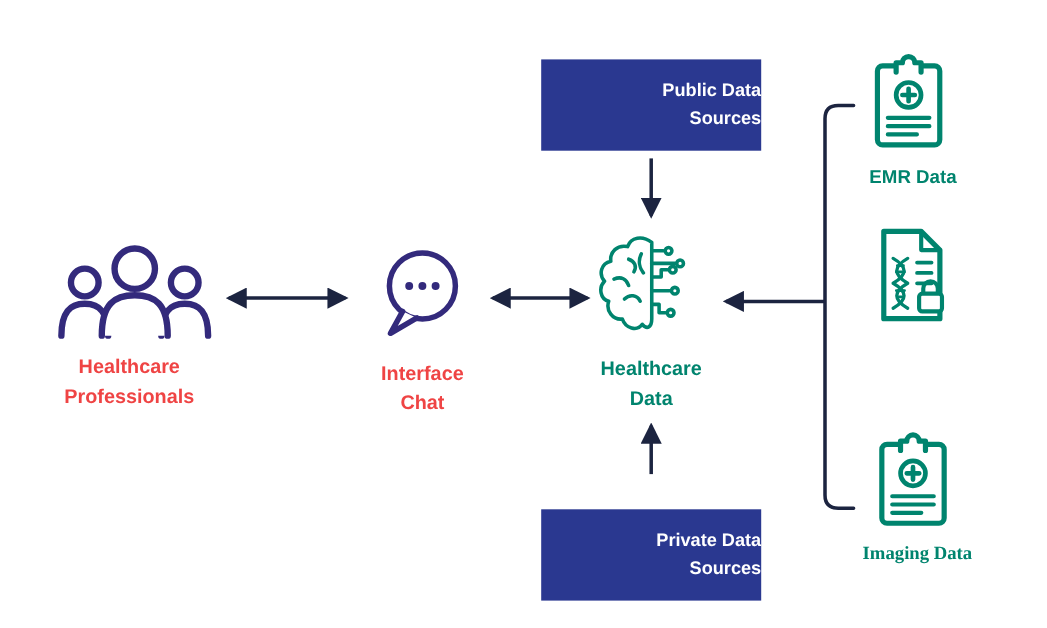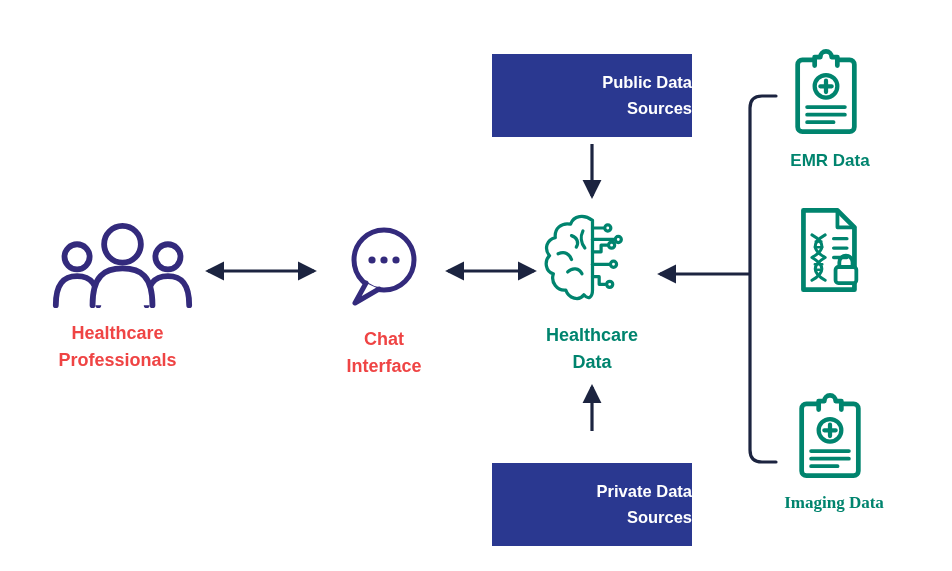--- a/index.html
+++ b/index.html
@@ -79,22 +79,22 @@
   <div class="abs" style="left:342px;top:222px;width:84px;height:84px;">
     <svg width="84" height="84" viewBox="0 0 84 84">
       <circle cx="42" cy="38" r="30" fill="#ffffff" stroke="#332a7c" stroke-width="5"></circle>
       <path d="M24,61 L13,81 L37,67" fill="#ffffff" stroke="#332a7c" stroke-width="5" stroke-linejoin="round" stroke-linecap="round"></path>
       <circle cx="30" cy="38" r="3.6" fill="#332a7c"></circle>
       <circle cx="42" cy="38" r="3.6" fill="#332a7c"></circle>
       <circle cx="54" cy="38" r="3.6" fill="#332a7c"></circle>
     </svg>
   </div>
   <div class="node-label purple-text" style="left:320px;top:326px;width:128px;">
+    <div>Interface</div>
     <div>Chat</div>
-    <div>Interface</div>
   </div>
 
   <div class="abs" style="left:540px;top:207px;width:105px;height:105px;">
     <svg width="105" height="105" viewBox="0 0 110 110">
       <g stroke="#00846e" stroke-width="3.4" fill="none" stroke-linecap="round" stroke-linejoin="round">
         <path d="M55,14 C46,7 35,9 32,18 C22,16 15,23 16,32 C7,34 4,44 10,51 C4,57 6,68 14,70 C11,79 18,88 27,87 C30,96 41,99 46,92 C51,98 55,94 55,87 Z"></path>
         <path d="M33,30 C39,32 41,37 38,42"></path>
         <path d="M19,49 C26,46 31,49 33,55"></path>
         <path d="M29,68 C34,63 41,64 44,70"></path>
         <path d="M45,25 C42,31 43,38 47,43"></path>

